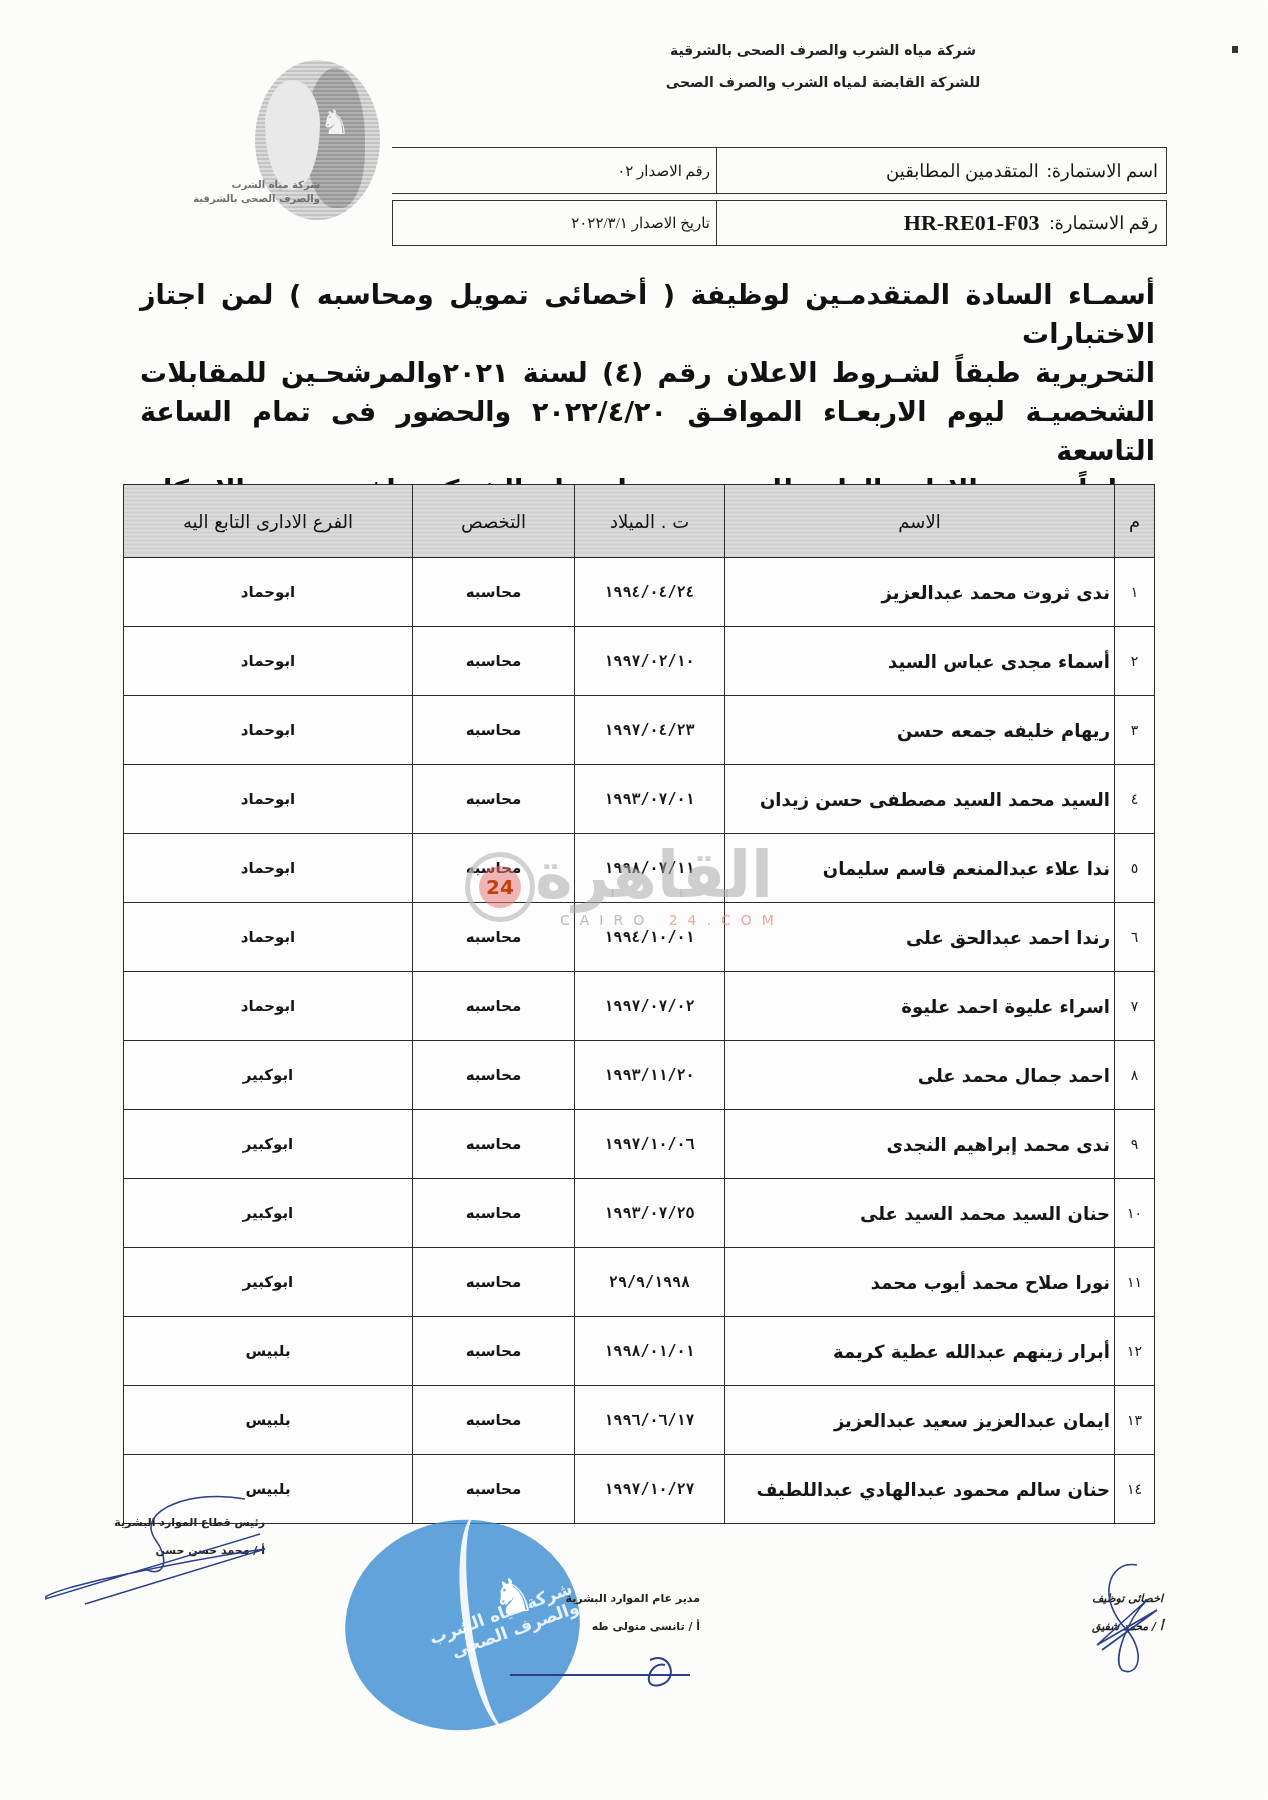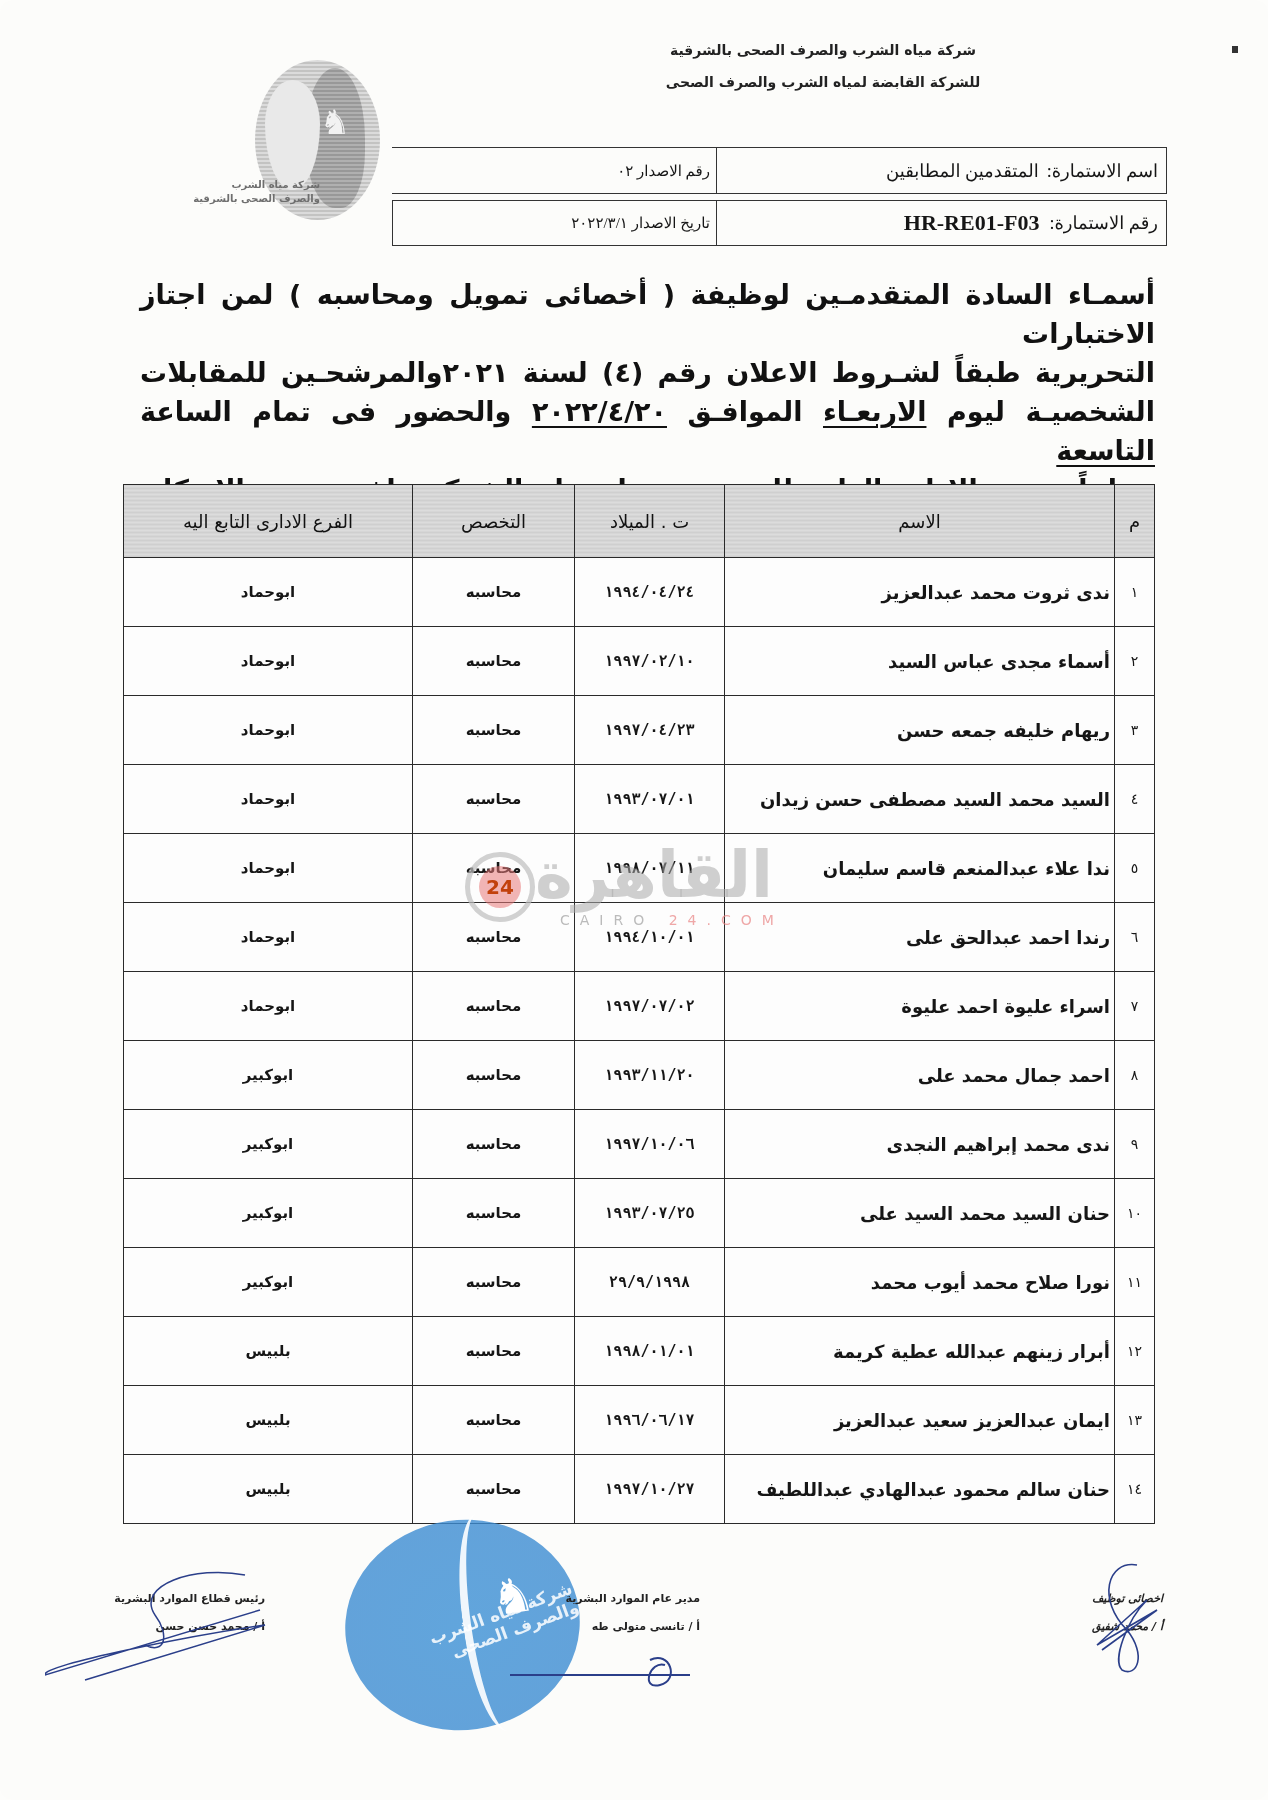--- a/index.html
+++ b/index.html
@@ -29,21 +29,21 @@
     .form-row.r1 { border-right: 1.5px solid #333; border-left: none; }
     .form-cell-main { width: 450px; border-left: 1.5px solid #333; display: flex; align-items: center; padding-right: 8px; font-size: 18px; font-family: "Liberation Serif", serif; }
     .form-cell-side { flex: 1; display: flex; align-items: center; padding-right: 6px; font-size: 15px; font-family: "Liberation Serif", serif; }
     .form-code { font-weight: bold; font-size: 22px; margin-right: 10px; direction: ltr; font-family: "Liberation Serif", serif; }
     .form-val { margin-right: 8px; }
 
     
     .announce { position: absolute; left: 140px; top: 275px; width: 1015px; direction: rtl; text-align: justify; text-align-last: justify;
       font-size: 27px; font-weight: bold; line-height: 39px; color: #111; }
     .announce p { text-align: justify; text-align-last: justify; }
-    .ul { text-decoration: underline; text-underline-offset: 5px; text-decoration-thickness: 2px; }
+    .ul { text-underline-offset: 5px; text-decoration-thickness: 2px; }
 
     
     .tbl { position: absolute; left: 123px; top: 484px; width: 1031px; border-collapse: collapse; direction: rtl; table-layout: fixed; }
     .tbl th, .tbl td { border: 1.5px solid #2a2a2a; height: 69px; font-size: 16px; }
     .tbl thead th { height: 73px; font-weight: normal; font-size: 18px;
       background: repeating-linear-gradient(0deg, #cfcfcf 0 2px, #dcdcdc 2px 4px); color: #111; }
     .tbl td { background: #fdfdfd; text-align: center; font-weight: bold; }
     .tbl td.num { font-weight: normal; font-size: 14px; }
     .tbl td.name { text-align: right; padding-right: 4px; font-size: 18px; margin-top: 46px; }
     .tbl td.dob { font-family: "DejaVu Sans Mono", monospace; font-size: 15px; letter-spacing: 2px; }
@@ -55,21 +55,21 @@
     .wm-ring { position: absolute; left: 0; top: 6px; width: 70px; height: 70px; border: 5px solid rgba(190,190,190,.7); border-radius: 50%; }
     .wm-24 { position: absolute; left: 14px; top: 20px; width: 42px; height: 42px; border-radius: 50%; background: rgba(232,120,120,.55); color: #c2410c; font-size: 20px; font-weight: bold; text-align: center; line-height: 42px; }
     .wm-text { position: absolute; left: 70px; top: -8px; font-size: 64px; font-weight: bold; color: rgba(170,170,170,.55); direction: rtl; }
     .wm-url { position: absolute; left: 95px; top: 66px; font-size: 14px; letter-spacing: 10px; color: rgba(170,170,170,.8); }
     .wm-url b { color: rgba(232,130,130,.7); font-weight: normal; }
 
     
     .sig { position: absolute; direction: rtl; text-align: right; font-size: 11px; font-weight: bold; line-height: 28px; color: #222; }
     .sig-1 { right: 105px; top: 1585px; font-style: italic; }
     .sig-2 { left: 530px; top: 1585px; width: 170px; }
-    .sig-3 { left: 90px; top: 1585px; width: 175px; }
+    .sig-3 { left: 90px; top: 1509px; width: 175px; }
     .sig svg { position: absolute; pointer-events: none; }
 
     
     .stamp { position: absolute; left: 345px; top: 1520px; width: 235px; height: 210px; border-radius: 50%;
       background: radial-gradient(ellipse at center, rgba(70,150,215,.85) 0%, rgba(60,140,210,.8) 70%, rgba(90,160,220,.4) 100%);
       transform: rotate(-8deg); }
     .stamp .horse2 { position: absolute; left: 150px; top: 55px; font-size: 48px; color: #fff; }
     .stamp .stamp-text { position: absolute; left: 20px; top: 95px; font-size: 17px; color: rgba(255,255,255,.85); font-weight: bold; transform: rotate(-12deg); direction: rtl; }
     .stamp .s-curve { position: absolute; left: 118px; top: -4px; width: 60px; height: 220px; border-left: 8px solid rgba(255,255,255,.9); border-radius: 50%; }
   </style>

